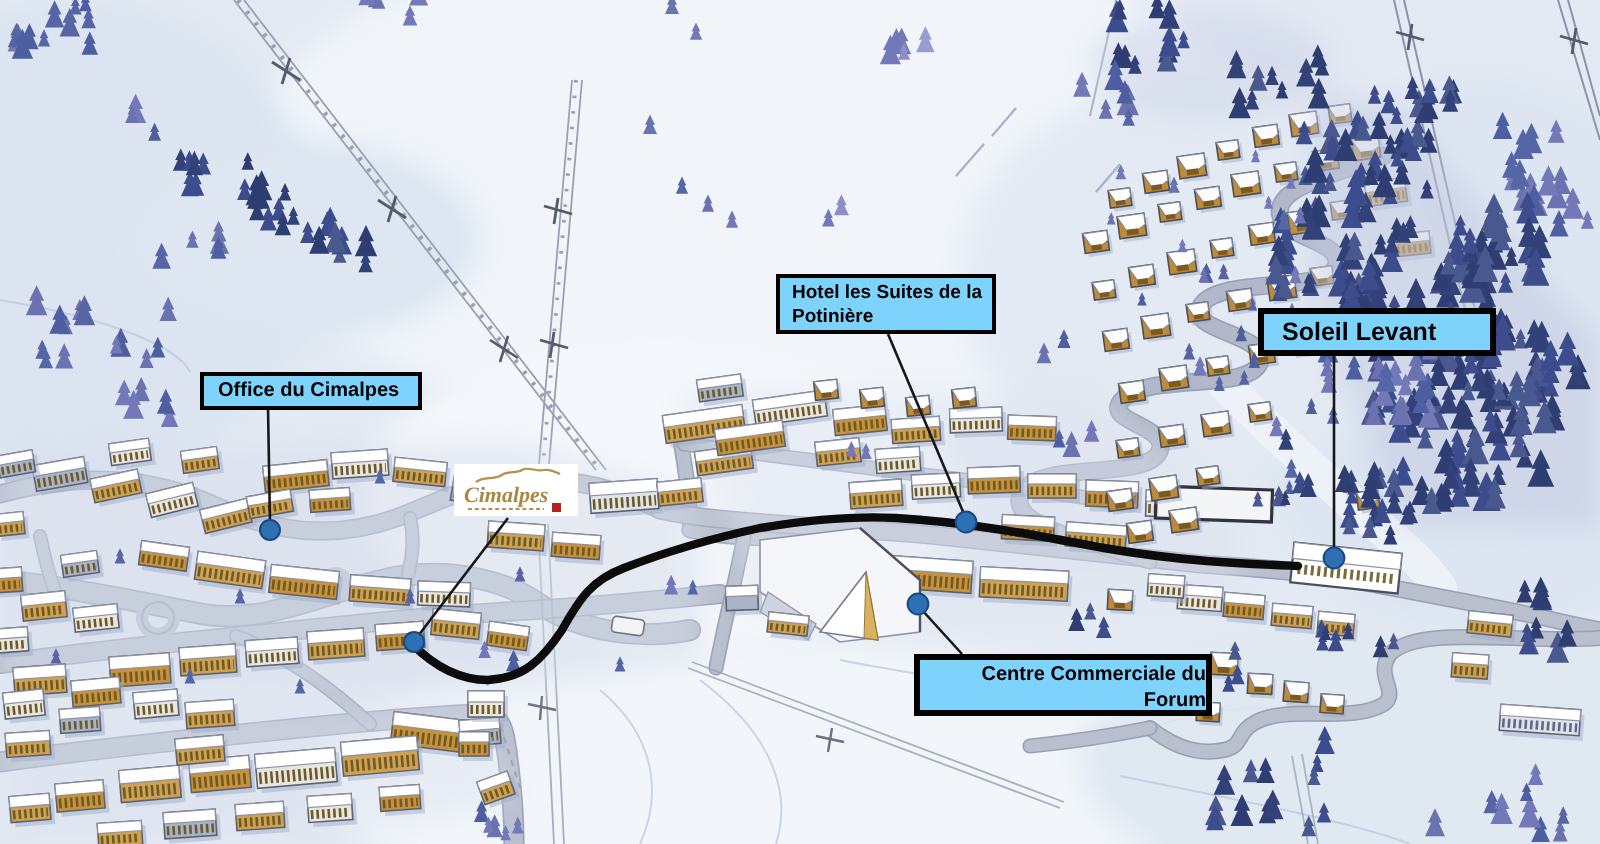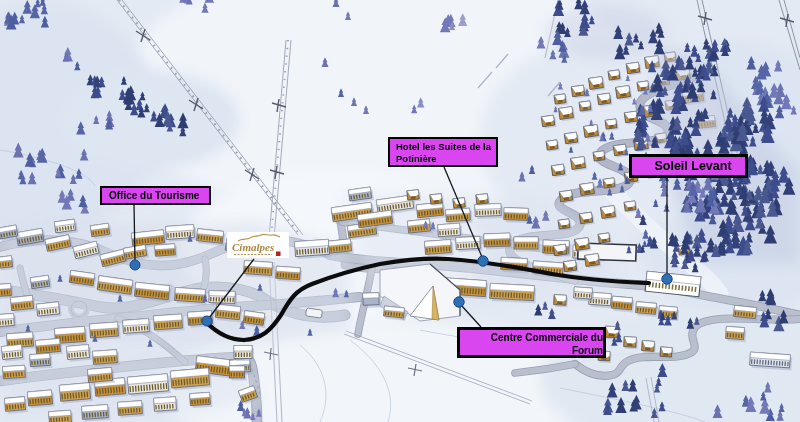--- a/index.html
+++ b/index.html
@@ -1,16 +1,16 @@
 <!DOCTYPE html>
 <html><head><meta charset="utf-8">
 <style>
 html,body{margin:0;padding:0;background:#e4eaf3;}
 #map{position:relative;width:800px;height:422px;font-family:"Liberation Sans",sans-serif;overflow:hidden;}
-.lbl{position:absolute;background:#d946ef;border:3px solid #000;color:#000;font-weight:bold;box-sizing:border-box;white-space:nowrap;overflow:hidden;}
+.lbl{position:absolute;background:#7dd3fc;border:3px solid #000;color:#000;font-weight:bold;box-sizing:border-box;white-space:nowrap;overflow:hidden;}
 </style></head><body>
 <div id="map">
 <svg width="800" height="422" viewBox="0 0 800 422">
 <defs>
 <g id="tr">
           <path d="M0,-11 L3.1,-4.6 L1.7,-4.6 L4.4,1.3 L-4.4,1.3 L-1.7,-4.6 L-3.1,-4.6 Z"></path>
         </g>
 <filter id="soft" x="-40%" y="-40%" width="180%" height="180%">
           <feGaussianBlur stdDeviation="7"></feGaussianBlur>
         </filter>
@@ -1896,19 +1896,19 @@
 
 <g>
 <rect x="227" y="232" width="62" height="26" fill="#ffffff"></rect>
 <path d="M238,241 C242,238 246,240 250,238 C254,235 258,237 261,235 C264,233 268,236 272,235 C275,234.5 278,236 280,237" fill="none" stroke="#b3904e" stroke-width="1.1"></path>
 <text x="232" y="251" font-family="Liberation Serif, serif" font-style="italic" font-weight="bold" font-size="11" fill="#a98843">Cimalpes</text>
 <line x1="234" y1="254.5" x2="272" y2="254.5" stroke="#b3904e" stroke-width="1" stroke-dasharray="2 1.4"></line>
 <rect x="276" y="251.5" width="4.5" height="4.5" fill="#b5231f"></rect>
 </g>
 </svg>
 
-<div class="lbl" style="left:100px;top:186px;width:111px;height:19px;border-width:2.5px;font-size:10px;padding:2px 0 0 7px;">Office du Tourisme</div>
+<div class="lbl" style="left:100px;top:186px;width:111px;height:19px;border-width:2.5px;font-size:10px;padding:2px 0 0 7px;">Office du Cimalpes</div>
 
 <div class="lbl" style="left:388px;top:137px;width:110px;height:30px;border-width:2.5px;font-size:9.5px;line-height:12px;padding:2px 0 0 6px;">Hotel les Suites de la<br>Potinière</div>
 
-<div class="lbl" style="left:629px;top:154px;width:119px;height:24px;border-width:3px;font-size:12.5px;padding:2px 0 0 9px;text-align:center;">Soleil Levant</div>
+<div class="lbl" style="left:629px;top:154px;width:119px;height:24px;border-width:3px;font-size:12.5px;padding:2px 0 0 9px;">Soleil Levant</div>
 
 <div class="lbl" style="left:457px;top:327px;width:149px;height:31px;border-width:3px;font-size:10px;line-height:12.5px;padding:2px 0 0 8px;text-align:right;">Centre Commerciale du<br>Forum</div>
 </div>
 </body></html>

